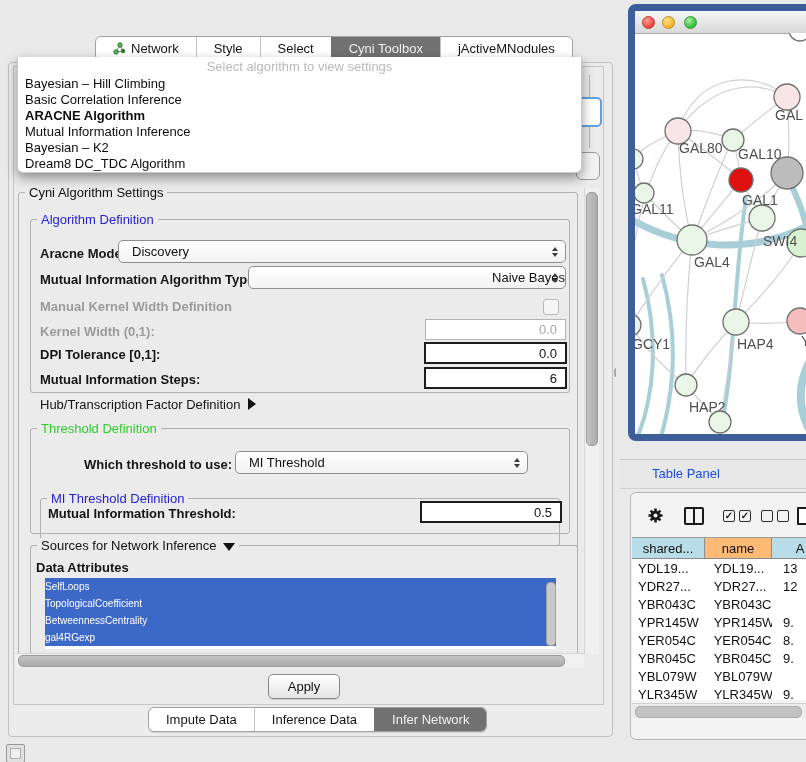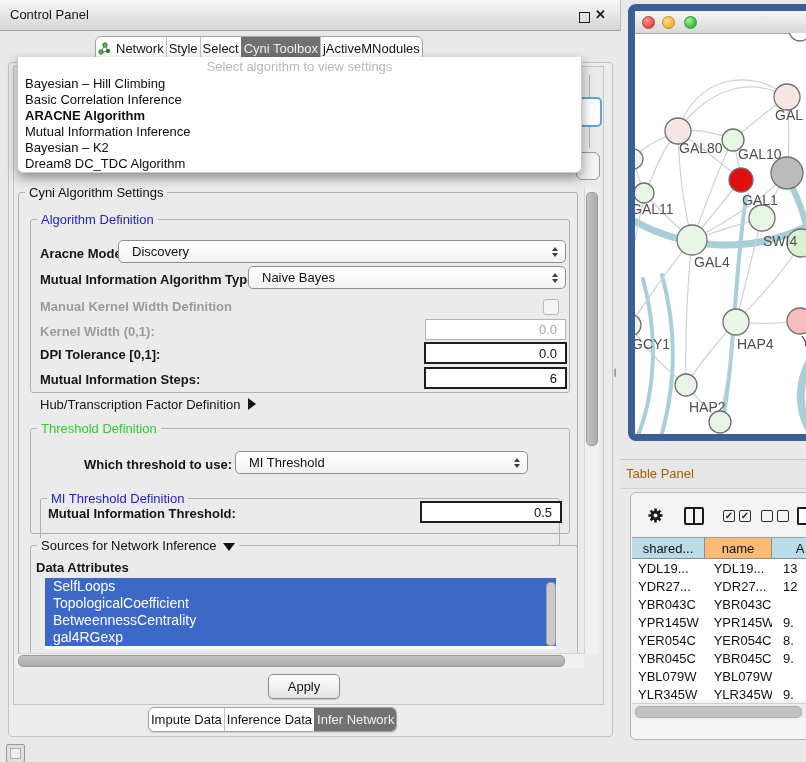--- a/index.html
+++ b/index.html
@@ -11,21 +11,21 @@
   
   #cp-titlebar{left:0;top:0;width:620px;height:30px;
     background:linear-gradient(#f8f8f8,#d5d5d5);border-bottom:1px solid #9f9f9f;border-right:1px solid #bdbdbd;}
   #cp-title{left:10px;top:7px;font-size:13px;color:#161616;}
   #float-btn{left:579px;top:12px;width:9px;height:9px;border:1.5px solid #1c1c1c;background:transparent;}
   #close-btn{left:595px;top:7px;font-size:13px;font-weight:bold;color:#1c1c1c;}
 
   
   .seg{display:flex;background:#fff;border:1px solid #a3a3a3;border-radius:6px;height:23px;
        align-items:stretch;overflow:hidden;box-shadow:0 1px 1px rgba(0,0,0,.12);}
-  .seg-item{display:flex;align-items:center;padding:0 2px;font-size:13px;color:#141414;
+  .seg-item{display:flex;align-items:center;padding:0 17px;font-size:13px;color:#141414;
             border-left:1px solid #c2c2c2;gap:5px;}
   .seg-item:first-child{border-left:none;}
   .seg-sel{background:#717171;color:#efefef;border-left-color:#717171;}
   #top-tabs{left:95px;top:36px;}
   #bottom-tabs{left:148px;top:707px;}
 
   
   #outer-panel{left:8px;top:62px;width:603px;height:673px;background:#ececec;
                border:1px solid #c2c2c2;border-radius:4px;}
   #inner-panel{left:13px;top:66px;width:589px;height:637px;background:#ebebeb;border:1px solid #c6c6c6;}
@@ -68,21 +68,21 @@
   .tfield.dis{border:1px solid #b3b3b3;color:#a6a6a6;height:21px;}
   #manual-kernel-cb{left:543px;top:299px;width:14px;height:14px;border:1px solid #b9b9b9;
                     border-radius:3px;background:#f5f5f5;}
   .tri-right{display:inline-block;width:0;height:0;border-top:6px solid transparent;
              border-bottom:6px solid transparent;border-left:8px solid #111;margin-left:8px;vertical-align:-1px;}
   .tri-down{display:inline-block;width:0;height:0;border-left:6px solid transparent;
             border-right:6px solid transparent;border-top:8px solid #111;margin-left:6px;vertical-align:-1px;}
 
   
   #attr-list{left:45px;top:578px;width:511px;height:71px;background:#fff;overflow:hidden;}
-  .attr-item{height:17px;line-height:17px;padding-left:8px;font-size:14px;}
+  .attr-item{height:17px;line-height:17px;font-size:10px;}
   .attr-item.selected{background:#3c68c8;color:#fff;}
   #attr-scroll-thumb{left:546px;top:582px;width:8px;height:62px;background:#c9c9c9;
                      border:1px solid #9f9f9f;border-radius:4px;z-index:3;}
 
   
   #v-scroll-track{left:584px;top:188px;width:14px;height:466px;background:#f0f0f0;border-left:1px solid #d6d6d6;}
   #v-scroll-thumb{left:586px;top:192px;width:10px;height:252px;background:linear-gradient(90deg,#c4c4c4,#ababab);
                   border:1px solid #9a9a9a;border-radius:5px;}
   #h-scroll-track{left:15px;top:653px;width:569px;height:14px;background:#f0f0f0;border-top:1px solid #d6d6d6;}
   #h-scroll-thumb{left:18px;top:655px;width:545px;height:10px;background:linear-gradient(#c4c4c4,#ababab);
@@ -108,21 +108,21 @@
   .tl{position:absolute;top:4.5px;width:13px;height:13px;border-radius:50%;box-sizing:border-box;}
   #tl-close{left:6.5px;background:radial-gradient(circle at 35% 30%,#ff9d94,#ee4b42 65%,#d0382f);border:1px solid #b73b32;}
   #tl-min{left:26.5px;background:radial-gradient(circle at 35% 30%,#ffe08a,#f5b52e 65%,#d99b1d);border:1px solid #c08f1f;}
   #tl-zoom{left:48.5px;background:radial-gradient(circle at 35% 30%,#a8eda0,#39bf3f 65%,#2da134);border:1px solid #2e9e33;}
   #net-canvas{left:0;top:22px;}
   #net-canvas text{font-family:"Liberation Sans",sans-serif;font-size:14px;fill:#4f4f4f;}
 
   
   #tp-titlebar{left:620px;top:459px;width:186px;height:28px;background:#e7e7e7;
                border-top:1px solid #c8c8c8;border-bottom:1px solid #d2d2d2;}
-  #tp-title{left:6px;top:6px;font-size:13px;color:#a16207;}
+  #tp-title{left:32px;top:6px;font-size:13px;color:#1d4ed8;}
   #tp-box{left:630px;top:492px;width:200px;height:248px;background:#f3f3f3;border:1px solid #b5b5b5;
           border-radius:6px 0 0 6px;box-sizing:border-box;}
   #tp-toolbar{left:0;top:0;width:198px;height:44px;}
   .tb-icon{position:absolute;top:14px;}
   #cols-icon{width:16px;height:14px;border:2px solid #1a1a1a;border-radius:2px;}
   #cols-icon div{position:absolute;left:7px;top:0;width:2px;height:14px;background:#1a1a1a;}
   .cbx{position:absolute;width:10px;height:10px;border:1.5px solid #2a2a2a;border-radius:2px;
        font-size:10px;line-height:9px;text-align:center;font-weight:bold;color:#1a1a1a;}
   #file-icon{width:11px;height:14px;border:2px solid #1a1a1a;border-radius:1px;background:#fff;}
   #tp-table{left:1px;top:44px;width:197px;height:162px;background:#fff;border-top:1px solid #9d9d9d;overflow:hidden;}
@@ -133,25 +133,20 @@
   .tr{display:flex;height:18px;align-items:center;}
   .td{box-sizing:border-box;font-size:13px;overflow:hidden;white-space:nowrap;}
   #tp-hscroll-track{left:1px;top:210px;width:197px;height:14px;background:#ececec;border-top:1px solid #cfcfcf;}
   #tp-hscroll-thumb{left:3px;top:2px;width:165px;height:10px;background:#c2c2c2;border:1px solid #adadad;border-radius:5px;}
 </style>
 </head>
 <body>
 
 <div id="screen">
 
-  <div class="abs" id="cp-titlebar">
-    <span class="abs nowrap" id="cp-title">Control Panel</span>
-    <div class="abs" id="float-btn"></div>
-    <div class="abs" id="close-btn">✕</div>
-  </div>
 
   <div class="abs" id="outer-panel"></div>
   <div class="abs" id="inner-panel"></div>
 
   <div class="abs frag" id="frag-groupline"></div>
   <div class="abs frag" id="frag-focus-combo"></div>
   <div class="abs frag" id="frag-round"></div>
 
   <div class="abs seg" id="top-tabs">
       <div class="seg-item">
@@ -200,21 +195,21 @@
   </div>
   <span class="flabel" style="left:40px;top:246px;">Aracne Mode:</span>
   <div class="combo" style="left:118px;top:240px;width:448px;">
     <span>Discovery</span>
     <span class="arrows">
         <span class="arr-up"></span>
         <span class="arr-dn"></span>
       </span>
   </div>
   <span class="flabel" style="left:40px;top:272px;">Mutual Information Algorithm Type:</span>
-  <div class="combo" style="left:248px;top:266px;width:318px;">
+  <div class="combo" style="left:248px;top:266px;width:318px;justify-content:flex-end;">
     <span>Naive Bayes</span>
     <span class="arrows">
         <span class="arr-up"></span>
         <span class="arr-dn"></span>
       </span>
   </div>
   <span class="flabel dis" style="left:40px;top:299px;">Manual Kernel Width Definition</span>
   <div class="abs" id="manual-kernel-cb"></div>
   <span class="flabel dis" style="left:40px;top:324px;">Kernel Width (0,1):</span>
   <div class="tfield dis" style="left:425px;top:319px;width:141px;">

